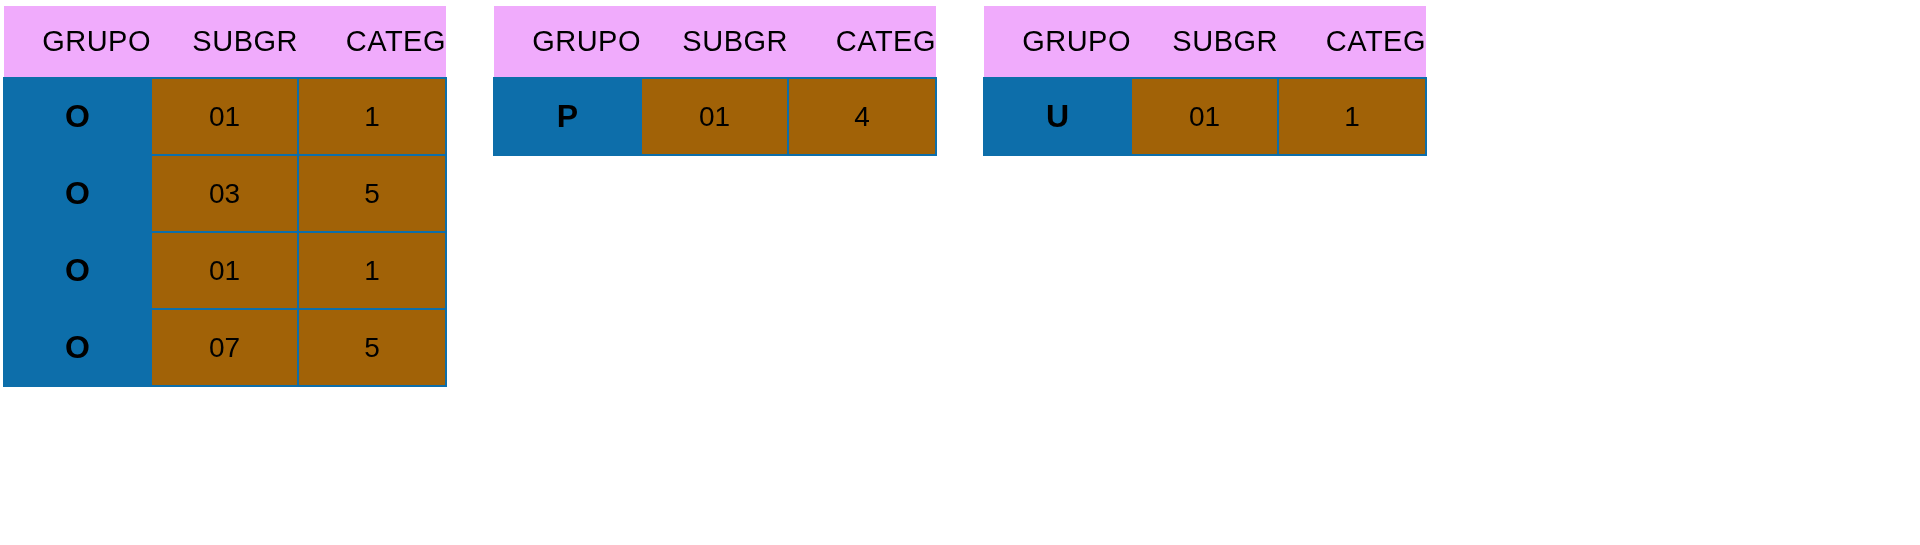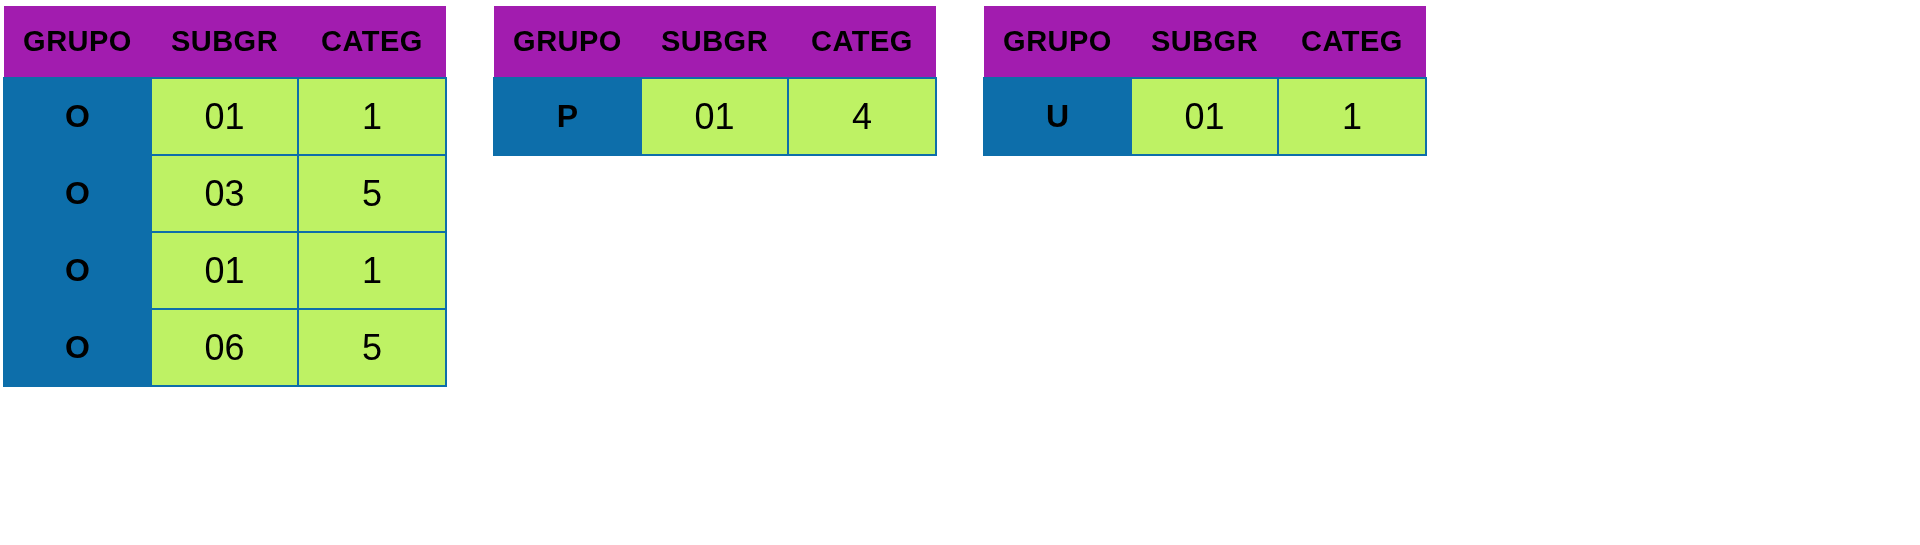--- a/index.html
+++ b/index.html
@@ -23,39 +23,39 @@
     top: 6px;
     display: flex;
     align-items: flex-start;
     gap: 46px;
   }
   table.data-table {
     border-collapse: collapse;
     table-layout: fixed;
   }
   table.data-table th {
-    background: #a21caf;
+    background: #f0abfc;
     color: #000000;
-    font-weight: bold;
+    font-weight: normal;
     font-size: 29px;
     letter-spacing: 0.5px;
-    text-align: center;
+    text-align: right;
     vertical-align: middle;
     height: 71px;
     padding: 0;
     border: none;
   }
   table.data-table col.col-grupo { width: 147px; }
   table.data-table col.col-subgr { width: 147px; }
   table.data-table col.col-categ { width: 148px; }
   table.data-table td {
-    background: #bef264;
+    background: #a16207;
     border: 2px solid #0d6eaa;
     color: #000000;
-    font-size: 36px;
+    font-size: 28px;
     text-align: center;
     vertical-align: middle;
     height: 75px;
     padding: 0;
   }
   table.data-table td.grupo-cell {
     background: #0d6eaa;
     border-color: #0d6eaa;
     font-weight: bold;
     font-size: 32px;
@@ -91,21 +91,21 @@
           <td>03</td>
           <td>5</td>
         </tr>
         <tr>
           <td class="grupo-cell">O</td>
           <td>01</td>
           <td>1</td>
         </tr>
         <tr>
           <td class="grupo-cell">O</td>
-          <td>06</td>
+          <td>07</td>
           <td>5</td>
         </tr>
       </tbody>
     </table>
 
     <table class="data-table">
       <colgroup>
           <col class="col-grupo">
           <col class="col-subgr">
           <col class="col-categ">

